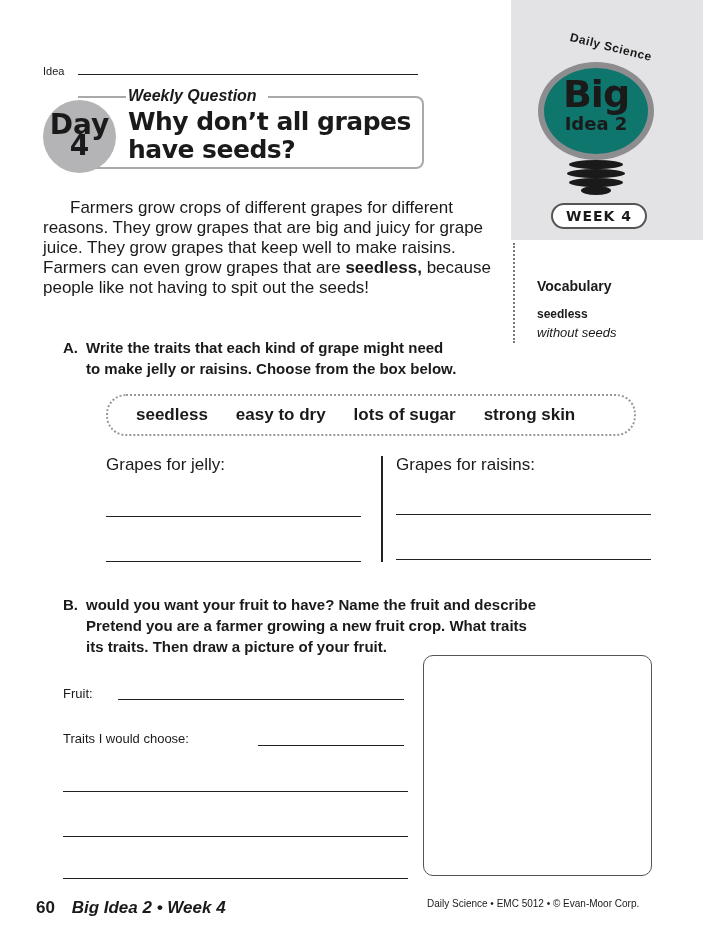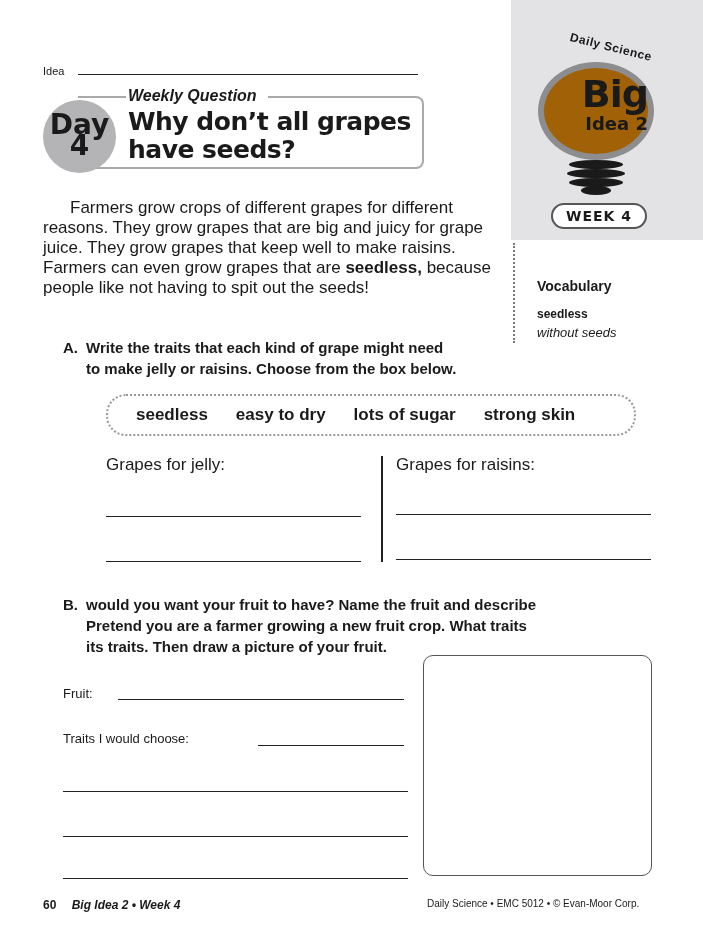--- a/index.html
+++ b/index.html
@@ -1,21 +1,21 @@
 <!DOCTYPE html>
 <html><head>
 <meta charset="utf-8">
 <style>
   * { box-sizing: border-box; margin: 0; padding: 0; }
   html, body { width: 703px; height: 948px; background: #ffffff; overflow: hidden; }
   body { position: relative; font-family: "Liberation Sans", sans-serif; color: #1a1a1a; }
 
   .sidepanel { position: absolute; left: 511px; top: 0; width: 192px; height: 240px; background: #e3e3e5; }
   .brand-arc { position: absolute; left: 40px; top: 40px; width: 120px; font-size: 12px; font-weight: 900; transform: rotate(14deg); text-align: center; letter-spacing: 0.5px; }
-  .bulb { position: absolute; left: 27px; top: 62px; width: 116px; height: 98px; border-radius: 50%; border: 6px solid #8d8d8f; background: #a16207; text-align: right; }
+  .bulb { position: absolute; left: 27px; top: 62px; width: 116px; height: 98px; border-radius: 50%; border: 6px solid #8d8d8f; background: #0f766e; text-align: center; }
   .bulb .big { display: block; font-size: 38px; font-weight: 900; font-family: "DejaVu Sans", sans-serif; line-height: 40px; margin-top: 6px; letter-spacing: -1px; }
   .bulb .idea { display: block; font-size: 18px; font-weight: 900; font-family: "DejaVu Sans", sans-serif; line-height: 20px; }
   .screw { position: absolute; height: 9px; background: #1a1a1a; border-radius: 50%; }
   .week-pill { position: absolute; left: 40px; top: 203px; width: 96px; height: 26px; border: 2px solid #555; border-radius: 14px; background: #fff; font-size: 14px; font-weight: 900; font-family: "DejaVu Sans", sans-serif; text-align: center; line-height: 22px; letter-spacing: 1px; }
 
   .name-label { position: absolute; left: 43px; top: 65px; font-size: 11px; }
   .name-line { position: absolute; left: 78px; top: 74px; width: 340px; border-top: 1px solid #222; }
 
   .day-circle { position: absolute; left: 43px; top: 100px; width: 73px; height: 73px; border-radius: 50%; background: #b4b4b6; text-align: center; font-weight: 900; font-size: 28px; line-height: 21px; padding-top: 14px; font-family: "DejaVu Sans", sans-serif; }
   .q-box { position: absolute; left: 78px; top: 96px; width: 346px; height: 73px; border: 2px solid #a9a9a9; border-radius: 8px; border-left: none; border-top-left-radius: 0; }
@@ -36,21 +36,21 @@
 
   .word-box { position: absolute; left: 106px; top: 394px; width: 530px; height: 42px; border: 2px dotted #999; border-radius: 20px; display: flex; align-items: center; padding-left: 28px; gap: 28px; font-size: 17px; font-weight: bold; }
 
   .col-label { position: absolute; font-size: 17px; }
   .col-divider { position: absolute; left: 381px; top: 456px; height: 106px; border-left: 2px solid #222; }
   .ans-line { position: absolute; border-top: 1px solid #222; height: 0; }
 
   .field-label { position: absolute; font-size: 13px; }
   .draw-box { position: absolute; left: 423px; top: 655px; width: 229px; height: 221px; border: 1.5px solid #555; border-radius: 10px; }
 
-  .footer-left { position: absolute; left: 43px; top: 898px; font-size: 12px; font-weight: bold; }
+  .footer-left { position: absolute; left: 36px; top: 898px; font-size: 17px; font-weight: bold; }
   .footer-left .pn { margin-right: 12px; }
   .footer-left i { font-style: italic; }
   .footer-right { position: absolute; left: 427px; top: 898px; font-size: 10px; }
 </style>
 </head>
 <body>
 
 <div class="sidepanel">
   <div class="brand-arc">Daily Science</div>
   <div class="bulb">

